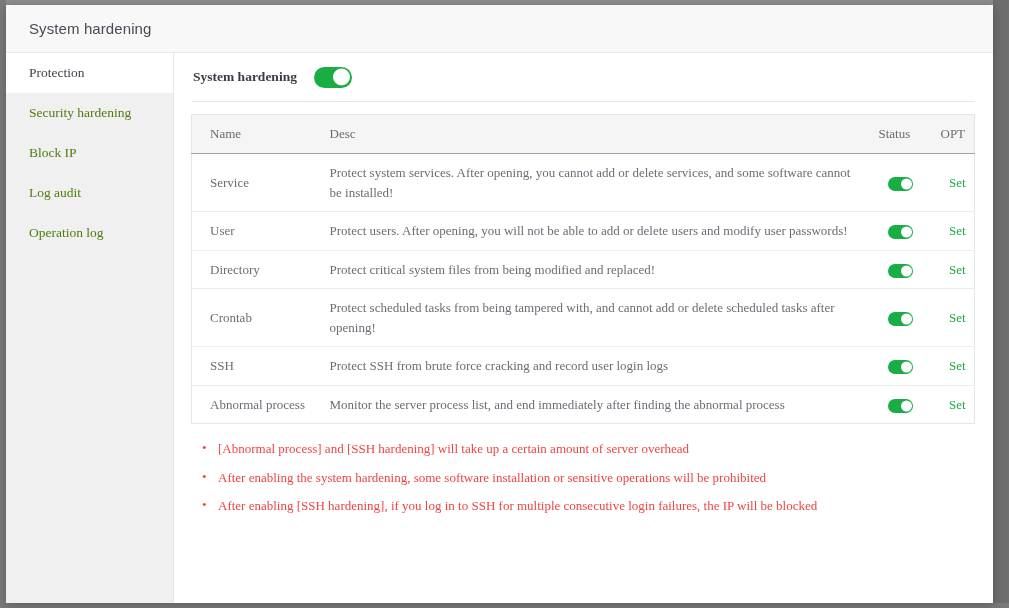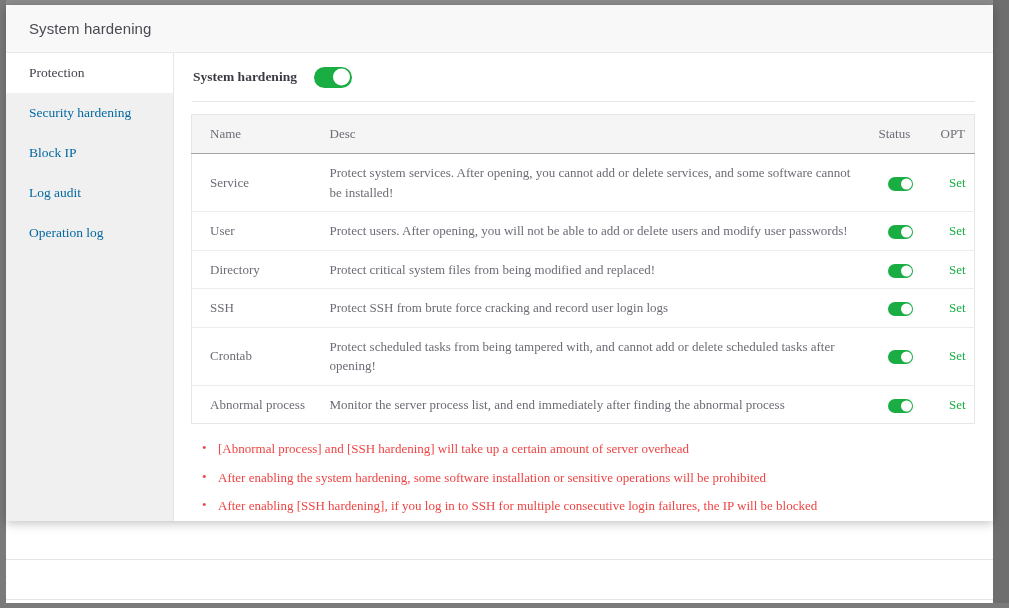--- a/index.html
+++ b/index.html
@@ -56,21 +56,21 @@
     width: 1009px; height: 5px;
     background: #7a7a7a;
   }
 
   
   .dialog {
     position: absolute;
     left: 6px;
     top: 5px;
     width: 987px;
-    height: 516px;
+    height: 598px;
     background: #ffffff;
     display: flex;
     flex-direction: column;
     box-shadow: 0 2px 10px rgba(0,0,0,.25);
   }
 
   .dialog-header {
     height: 48px;
     background: #f8f8f8;
     border-bottom: 1px solid #e8e8e8;
@@ -99,21 +99,21 @@
     background: #f0f0f0;
     border-right: 1px solid #e6e6e6;
     padding-top: 0;
   }
   .sidebar-item {
     height: 40px;
     display: flex;
     align-items: center;
     padding-left: 23px;
     font-size: 13.5px;
-    color: #0369a1;
+    color: #4d7c0f;
     cursor: pointer;
     white-space: nowrap;
   }
   .sidebar-item.active {
     background: #ffffff;
     color: #43434e;
   }
 
   
   .main {
@@ -323,28 +323,28 @@
               <td class="td-status"><span class="toggle small"></span></td>
               <td class="td-opt"><a class="set-link">Set</a></td>
             </tr>
             <tr>
               <td>Directory</td>
               <td>Protect critical system files from being modified and replaced!</td>
               <td class="td-status"><span class="toggle small"></span></td>
               <td class="td-opt"><a class="set-link">Set</a></td>
             </tr>
             <tr>
+              <td>Crontab</td>
+              <td>Protect scheduled tasks from being tampered with, and cannot add or delete scheduled tasks after opening!</td>
+              <td class="td-status"><span class="toggle small"></span></td>
+              <td class="td-opt"><a class="set-link">Set</a></td>
+            </tr>
+            <tr>
               <td>SSH</td>
               <td>Protect SSH from brute force cracking and record user login logs</td>
-              <td class="td-status"><span class="toggle small"></span></td>
-              <td class="td-opt"><a class="set-link">Set</a></td>
-            </tr>
-            <tr>
-              <td>Crontab</td>
-              <td>Protect scheduled tasks from being tampered with, and cannot add or delete scheduled tasks after opening!</td>
               <td class="td-status"><span class="toggle small"></span></td>
               <td class="td-opt"><a class="set-link">Set</a></td>
             </tr>
             <tr>
               <td>Abnormal process</td>
               <td>Monitor the server process list, and end immediately after finding the abnormal process</td>
               <td class="td-status"><span class="toggle small"></span></td>
               <td class="td-opt"><a class="set-link">Set</a></td>
             </tr>
           </tbody>

